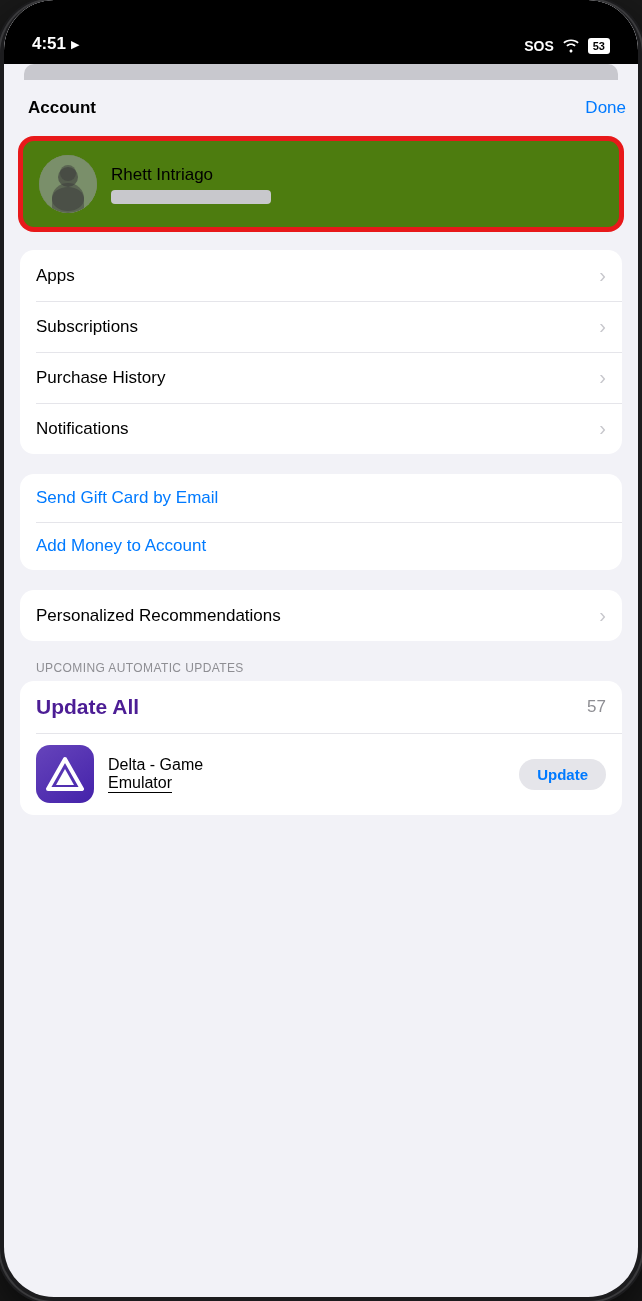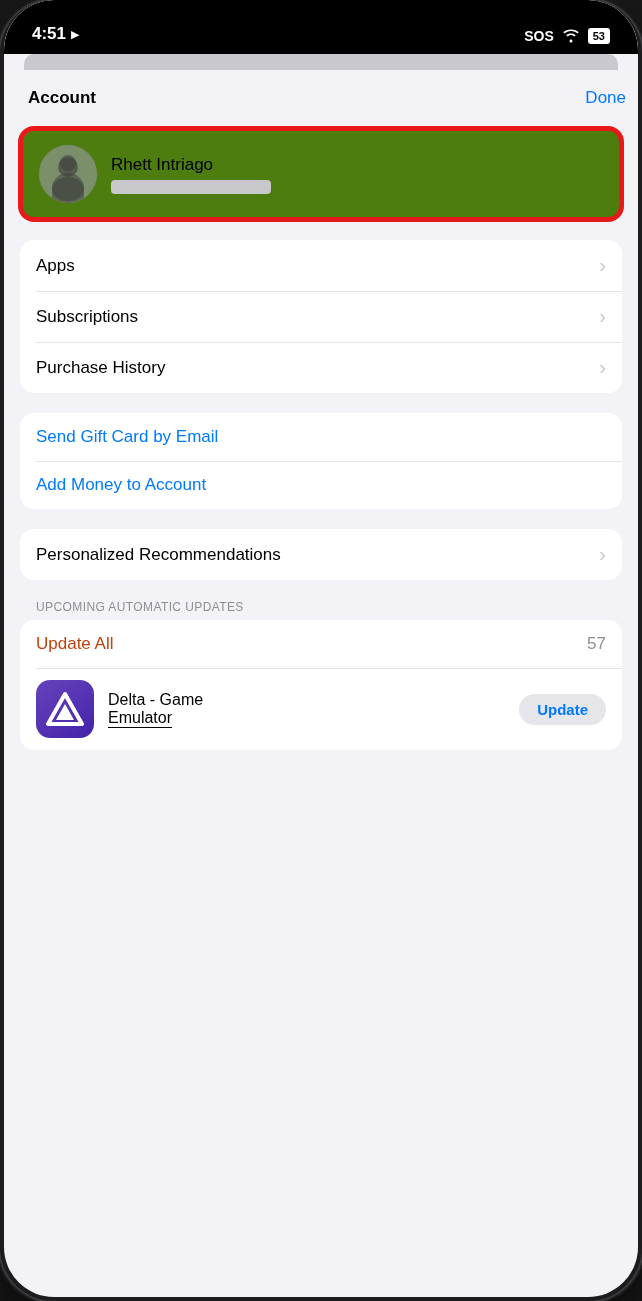--- a/index.html
+++ b/index.html
@@ -208,22 +208,23 @@
       content: '';
       position: absolute;
       bottom: 0;
       left: 16px;
       right: 0;
       height: 0.5px;
       background: #e5e5ea;
     }
 
     .update-all-label {
-      font-size: 17px;
-      color: #c2410c;
+      font-size: 21px;
+      color: #4c1d95;
+      font-weight: bold;
     }
 
     .update-all-count {
       font-size: 17px;
       color: #8e8e93;
     }
 
     
     .app-update-row {
       display: flex;
@@ -273,21 +274,21 @@
       top: 0;
       left: 4px;
       right: 4px;
       bottom: 4px;
       background: #f2f2f7;
       border-radius: 50px;
       overflow: hidden;
     }
 
     .status-bar-dark {
-      height: 54px;
+      height: 64px;
       background: #000;
       border-radius: 50px 50px 0 0;
       display: flex;
       align-items: flex-end;
       justify-content: space-between;
       padding: 0 28px 10px;
       position: relative;
     }
 
     .content-scroll {
@@ -355,20 +356,24 @@
           <div class="menu-item">
             <span class="menu-item-label">Apps</span>
             <span class="nav-arrow"></span>
           </div>
           <div class="menu-item">
             <span class="menu-item-label">Subscriptions</span>
             <span class="nav-arrow"></span>
           </div>
           <div class="menu-item">
             <span class="menu-item-label">Purchase History</span>
+            <span class="nav-arrow"></span>
+          </div>
+          <div class="menu-item">
+            <span class="menu-item-label">Notifications</span>
             <span class="nav-arrow"></span>
           </div>
         </div>
 
         <div class="menu-group">
           <div class="menu-item">
             <span class="menu-item-label blue">Send Gift Card by Email</span>
           </div>
           <div class="menu-item">
             <span class="menu-item-label blue">Add Money to Account</span>

